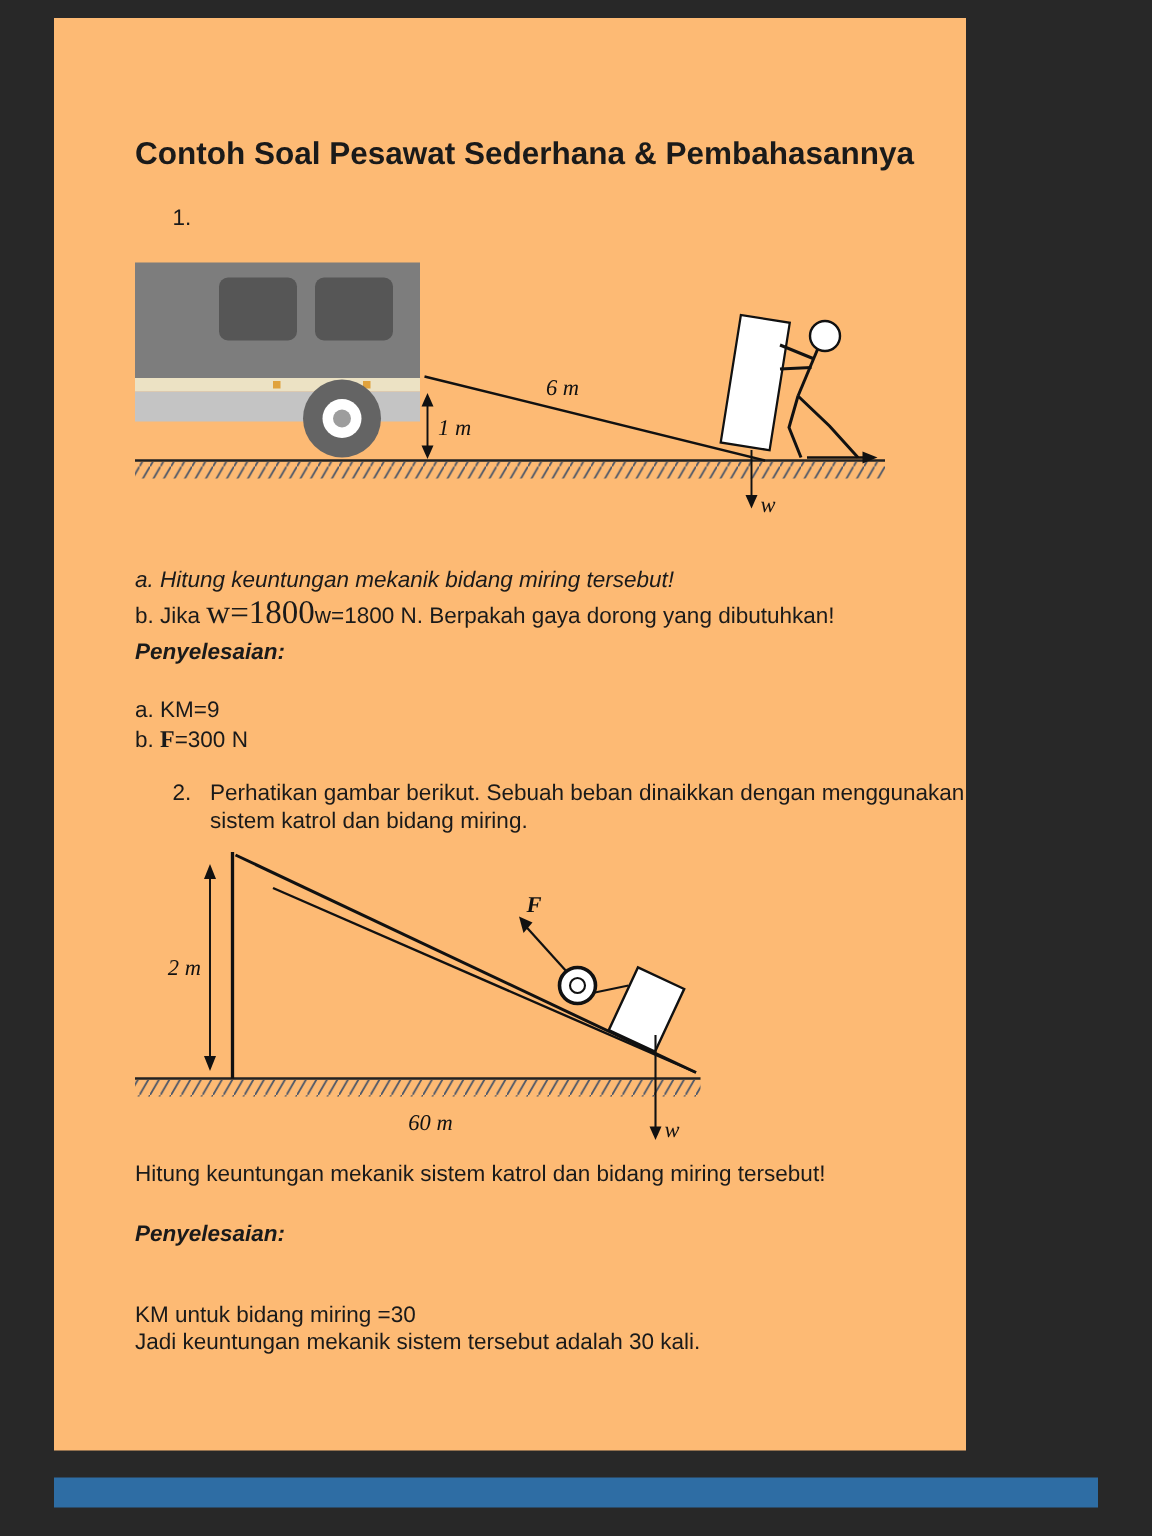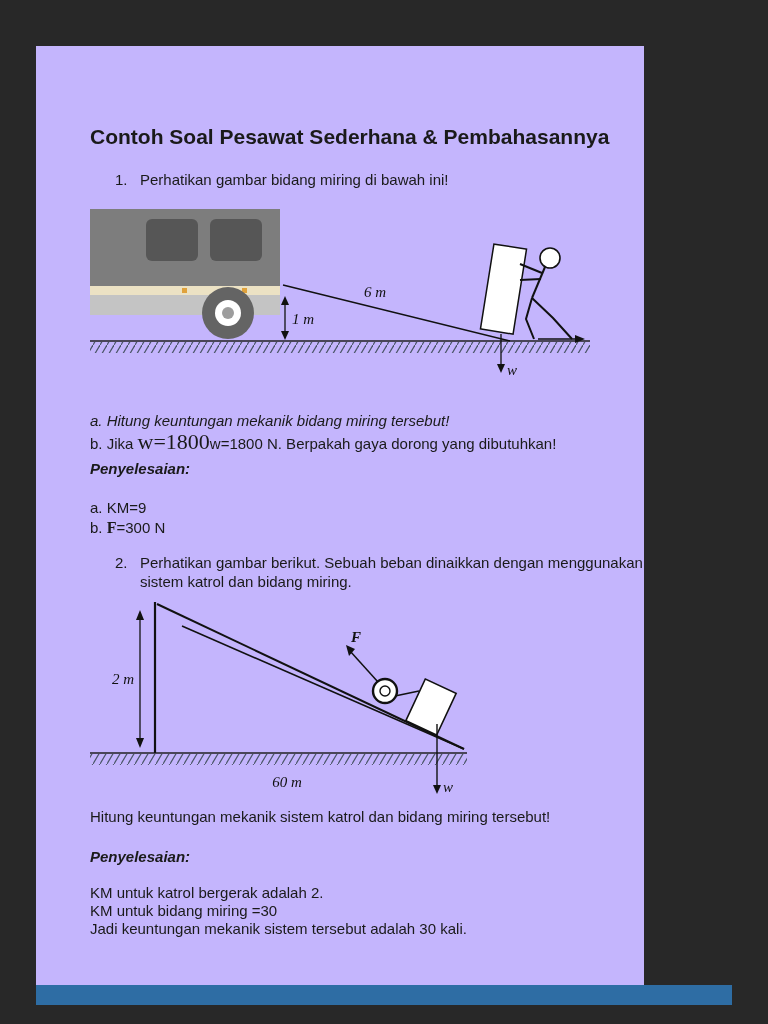--- a/index.html
+++ b/index.html
@@ -3,22 +3,22 @@
 <meta charset="utf-8">
 <style>
   * { margin:0; padding:0; box-sizing:border-box; }
   html,body { background:#282828; }
   body {
     width:768px; height:1024px; position:relative; overflow:hidden;
     font-family:"Liberation Sans", sans-serif; color:#1a1a1a;
   }
   .frame { position:absolute; inset:0; background:#282828; }
   .page {
-    position:absolute; left:36px; top:46px; width:608px; height:955px;
-    background:#c4b5fd;
+    position:absolute; left:36px; top:12px; width:608px; height:955px;
+    background:#fdba74;
   }
   .footer-bar {
     position:absolute; left:36px; top:985px; width:696px; height:20px;
     background:#2e6da4;
   }
   .abs { position:absolute; }
   .title { left:54px; top:79px; font-size:21px; font-weight:bold; }
   .body-text { font-size:15px; line-height:19px; }
   .list-item { display:flex; }
   .num { width:25px; flex:0 0 25px; }
@@ -38,21 +38,20 @@
 </head>
 <body>
 
 <div class="frame">
   <div class="page">
 
     <div class="abs title">Contoh Soal Pesawat Sederhana &amp; Pembahasannya</div>
 
     <div class="abs body-text list-item" style="left:79px; top:124px; width:560px;">
       <span class="num">1.</span>
-      <span>Perhatikan gambar bidang miring di bawah ini!</span>
     </div>
 
     <svg class="abs" style="left:50px; top:155px;" width="540" height="215" viewBox="0 0 540 215">
       <defs>
         <pattern id="hatch1" width="7" height="12" patternUnits="userSpaceOnUse">
           <line x1="7" y1="0" x2="0" y2="12" stroke="#4a5568" stroke-width="1.2"></line>
         </pattern>
       </defs>
       <g>
         <rect x="4" y="8" width="190" height="77" fill="#7d7d7d"></rect>
@@ -154,20 +153,19 @@
       <text x="48" y="88" class="fig-label" text-anchor="end">2 m</text>
       <text x="270" y="46" class="fig-label-bold" text-anchor="middle">F</text>
       <text x="201" y="191" class="fig-label" text-anchor="middle">60 m</text>
       <text x="357" y="196" class="fig-label">w</text>
     </svg>
 
     <div class="abs body-text" style="left:54px; top:761px;">Hitung keuntungan mekanik sistem katrol dan bidang miring tersebut!</div>
 
     <div class="abs body-text bold-italic" style="left:54px; top:801px;">Penyelesaian:</div>
 
-    <div class="abs body-text" style="left:54px; top:837px;">KM untuk katrol bergerak adalah 2.</div>
     <div class="abs body-text" style="left:54px; top:855px;">KM untuk bidang miring =30</div>
     <div class="abs body-text" style="left:54px; top:873px;">Jadi keuntungan mekanik sistem tersebut adalah 30 kali.</div>
 
   </div>
 
   <div class="footer-bar"></div>
 </div>
 
 </body></html>

